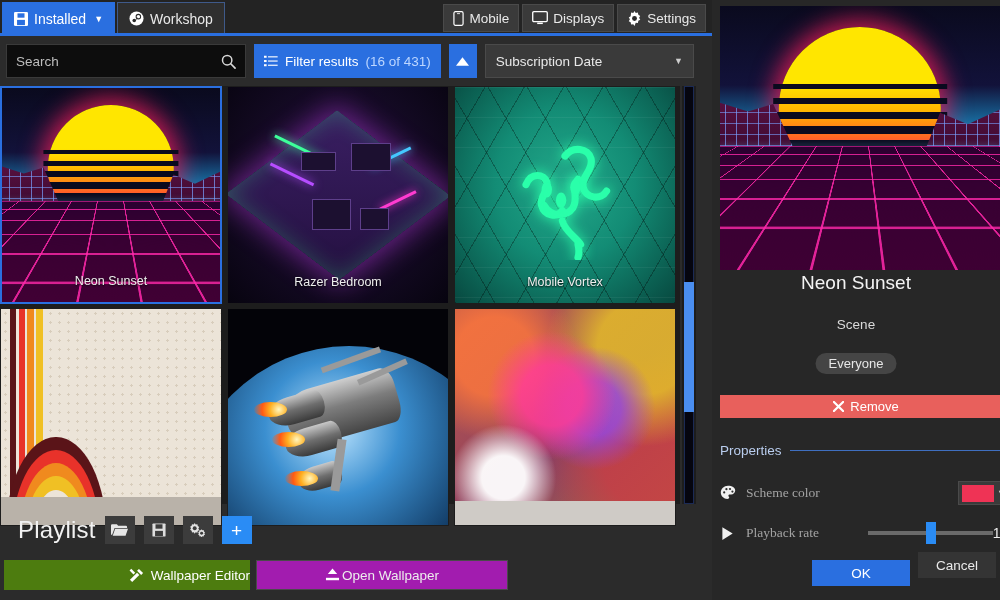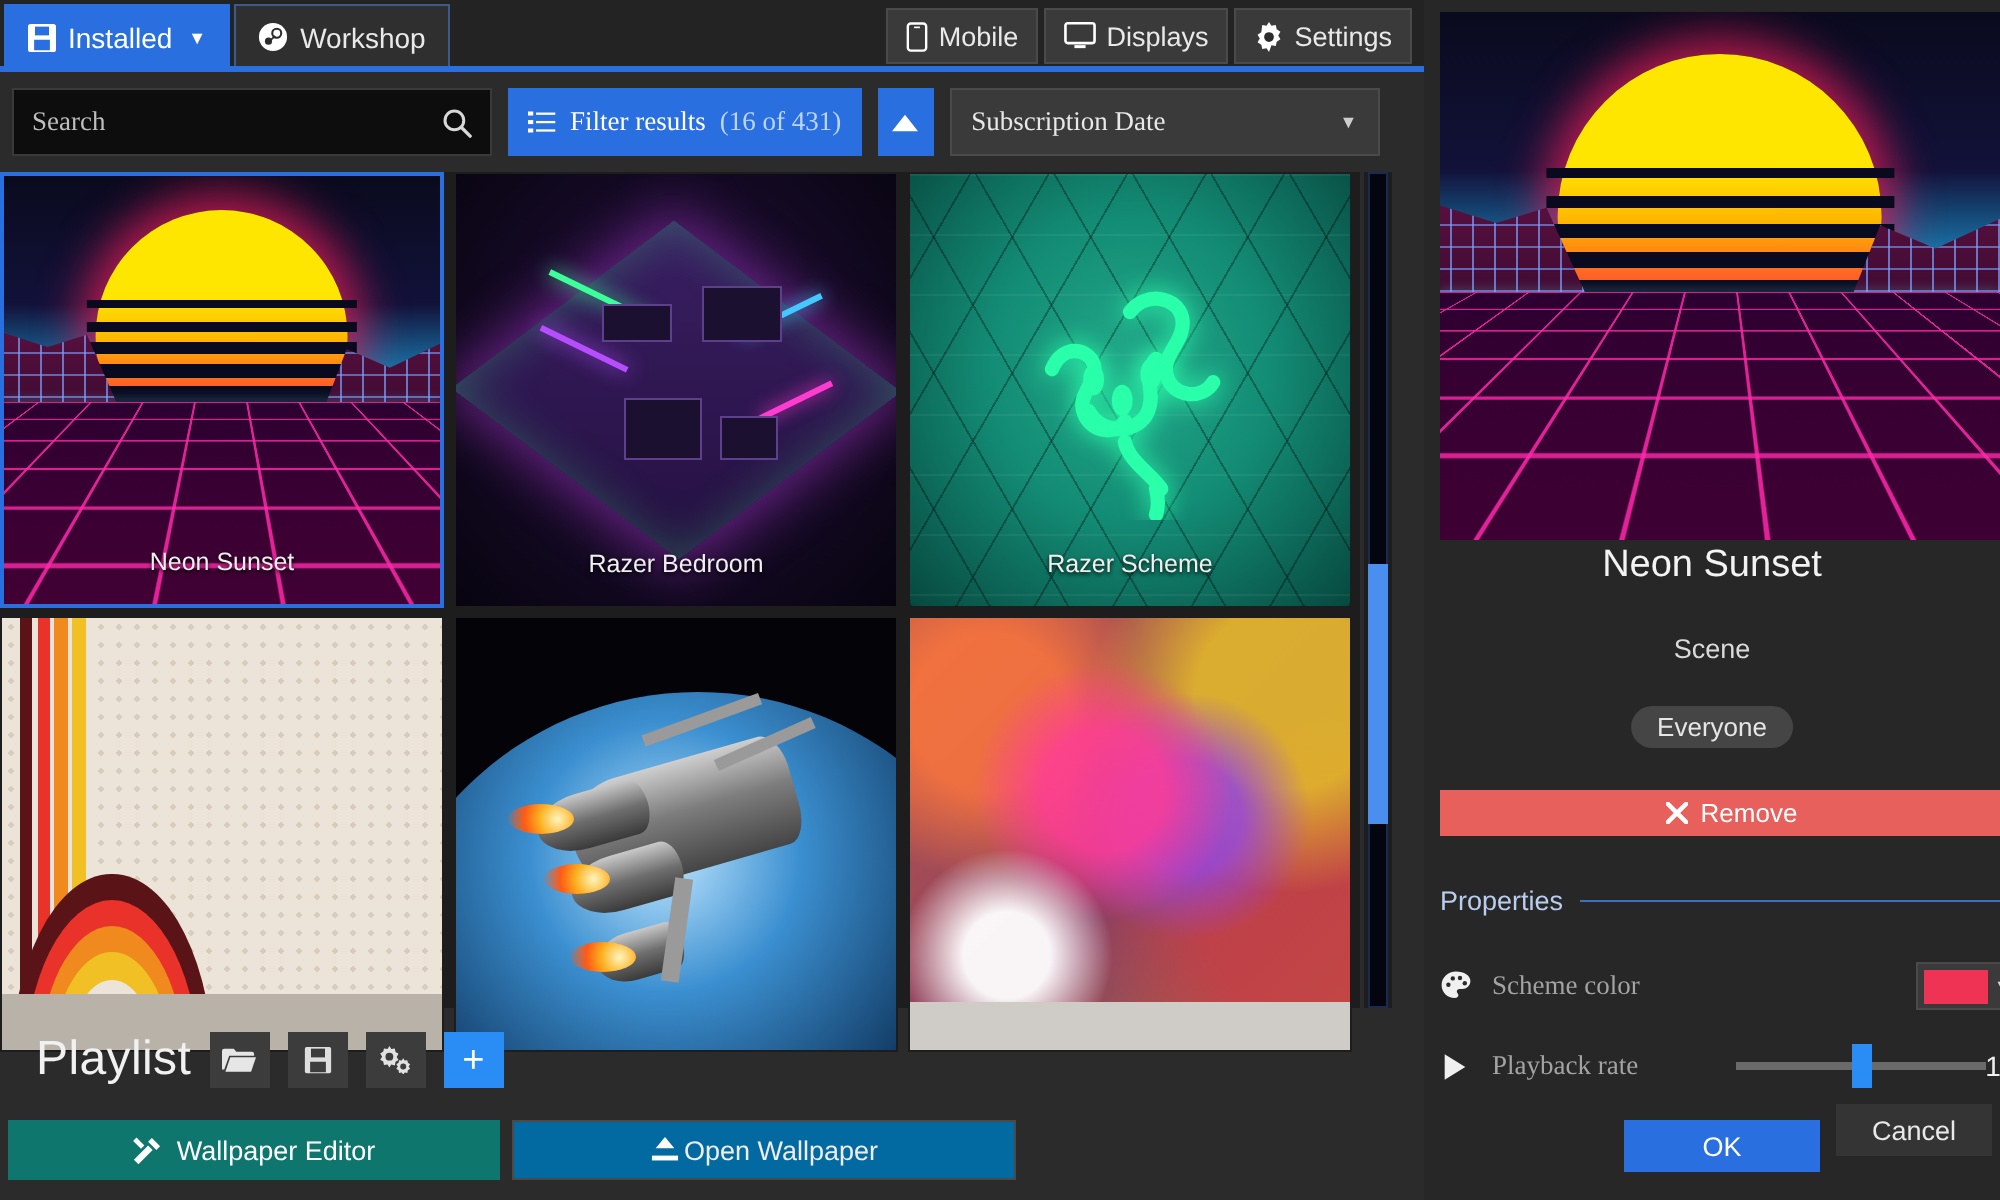--- a/index.html
+++ b/index.html
@@ -41,21 +41,21 @@
     padding:0 9px; height:28px; margin-top:2px;
     background:#3a3a3a; border:1px solid #4a4a4a;
     font-size:13.5px; color:#e9e9e9; cursor:pointer; white-space:nowrap;
   }
 
   .ic{ display:inline-block; line-height:0; }
 
   
   #filterbar{
     position:absolute; left:0; top:40px; width:700px; height:42px;
-    display:flex; align-items:center; gap:8px; padding:0 6px;font-family:Liberation Serif, serif;
+    display:flex; align-items:center; gap:8px; padding:0 6px;
   }
   #searchbox{
     flex:0 0 240px; height:34px; background:#0d0d0d; border:1px solid #3a3a3a;
     display:flex; align-items:center; padding:0 9px;
     color:#cfcfcf;
   }
   #searchbox .ph{ flex:1; font-size:13.5px; color:#bdbdbd; }
   #filterbtn{
     height:34px; background:#2a6fe0; color:#fff; display:flex; align-items:center;
     gap:7px; padding:0 10px; cursor:pointer; font-size:13.5px; white-space:nowrap;
@@ -190,23 +190,23 @@
     position:absolute; left:0; top:506px; width:712px; height:48px;
     display:flex; align-items:center; gap:9px; padding-left:18px;
   }
   #playlistTitle{ font-size:24px; color:#f1f1f1; letter-spacing:.2px; }
   .pbtn{ width:30px; height:28px; background:#3c3c3c; display:flex; align-items:center;
      justify-content:center; cursor:pointer; color:#e2e2e2; }
   .pbtn.blue{ background:#2a8cf5; color:#fff; font-size:19px; line-height:1; }
 
   
   #bottomleft{ position:absolute; left:4px; top:560px; width:706px; height:30px; display:flex; gap:6px; }
-  #editorBtn{ flex:0 0 246px; background:#0f766e; color:#fff; display:flex; align-items:center;
-     justify-content:center; gap:7px; cursor:pointer; font-size:13.5px; }
-  #openBtn{ flex:0 0 252px; background:#0369a1; border:1px solid #4a4a4a; color:#ededed;
+  #editorBtn{ flex:0 0 246px; background:#4d7c0f; color:#fff; display:flex; align-items:center;
+     justify-content:flex-end; gap:7px; cursor:pointer; font-size:13.5px; }
+  #openBtn{ flex:0 0 252px; background:#a21caf; border:1px solid #4a4a4a; color:#ededed;
      display:flex; align-items:center; justify-content:center; gap:2px; cursor:pointer; font-size:13.5px; }
 
   
   #right{ position:absolute; left:712px; top:0; width:288px; height:600px; background:#272727; }
   #previewWrap{ position:absolute; left:8px; top:6px; width:280px; height:264px; background:#000; overflow:hidden; }
   #previewTitle{ position:absolute; left:0; right:0; top:272px; text-align:center;
      font-size:19px; color:#f3f3f3; }
   #previewType{ position:absolute; left:0; right:0; top:317px; text-align:center;
      font-size:13.5px; color:#dadada; }
   #ratingPill{ position:absolute; left:50%; transform:translateX(-50%); top:353px;
@@ -382,21 +382,21 @@
             <path d="M34 58c5 9 17 9 22 2 5-8-2-16 4-22"></path>
             <path d="M48 70c2 8 10 12 14 18"></path>
             <path d="M60 88c1 4 1 7 0 10"></path>
           </g>
           <ellipse cx="36" cy="46" rx="4" ry="6" fill="#2affaa" style="filter:drop-shadow(0 0 5px #2affaa)"></ellipse>
           <ellipse cx="47" cy="54" rx="4" ry="6" fill="#2affaa" style="filter:drop-shadow(0 0 5px #2affaa)"></ellipse>
           <ellipse cx="58" cy="44" rx="4" ry="6" fill="#2affaa" style="filter:drop-shadow(0 0 5px #2affaa)"></ellipse>
         </svg>
       </div>
     </div>
-    <div class="cap">Razer Scheme</div>
+    <div class="cap">Mobile Vortex</div>
   </div>
 
   <div class="tile" style="left:0px;  top:222px;">
     <div class="art">
       <div class="dots">
         <div class="bar" style="left:4%;background:#5a1418"></div>
         <div class="bar" style="left:8%;background:#e8322a"></div>
         <div class="bar" style="left:12%;background:#f08a1e"></div>
         <div class="bar" style="left:16%;background:#f0c024"></div>
         <div class="arc" style="left:2%; width:46%; background:#5a1418"></div>

